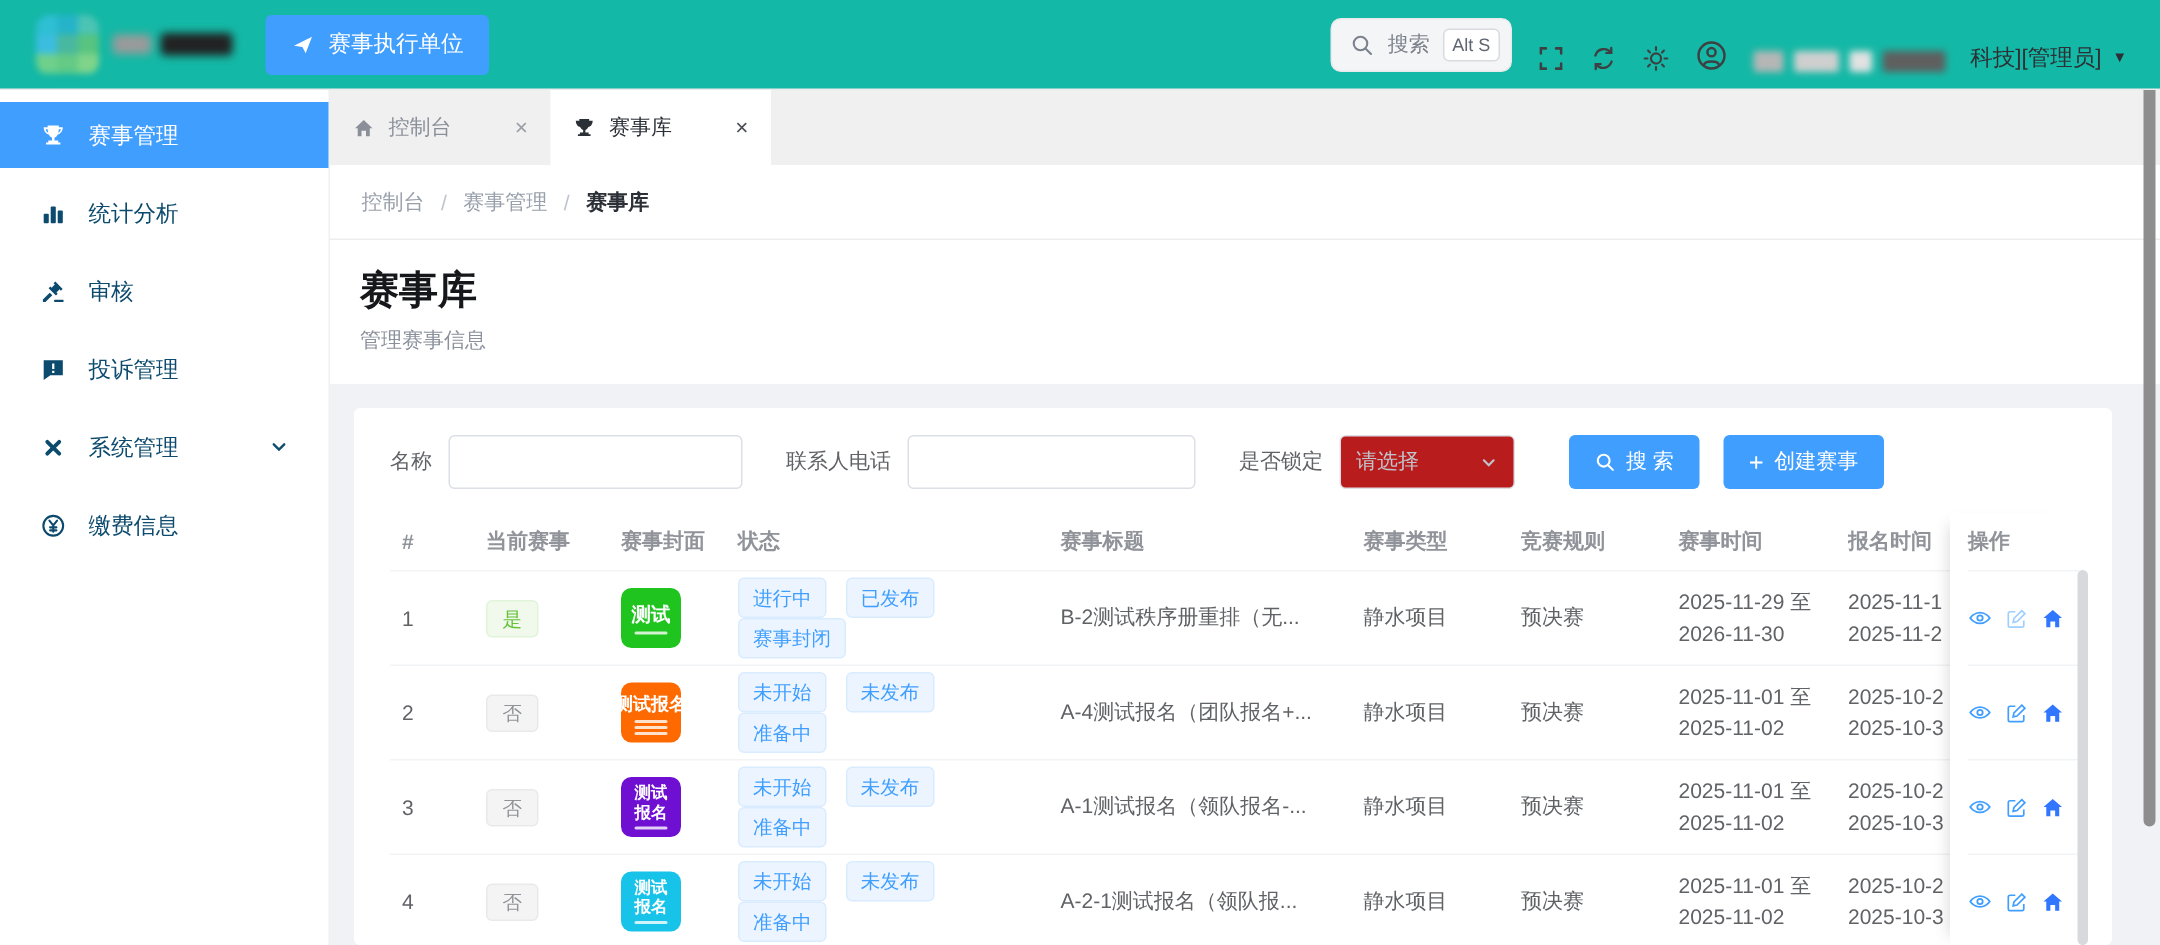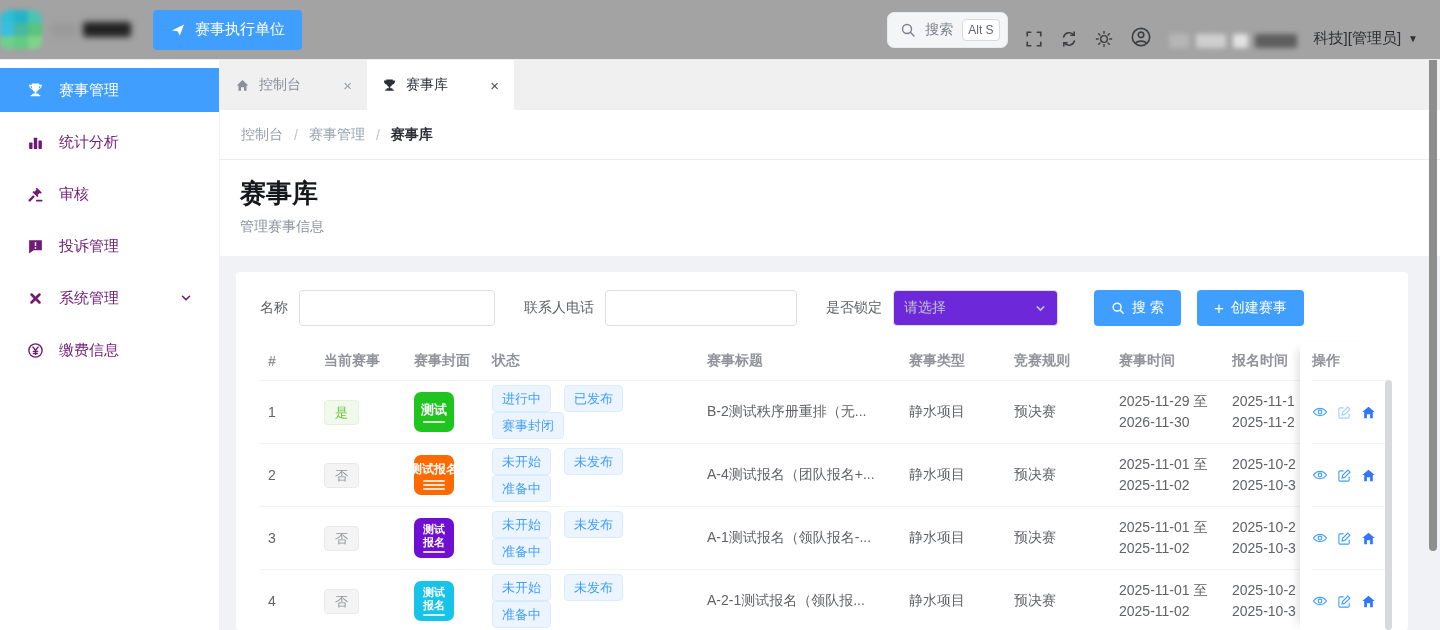--- a/index.html
+++ b/index.html
@@ -1,21 +1,21 @@
 <!DOCTYPE html>
 <html><head>
 <meta charset="utf-8">
 <style>
   * { margin:0; padding:0; box-sizing:border-box; }
   html,body { width:1440px; height:630px; overflow:hidden; }
   body { font-family:"Liberation Sans","DejaVu Sans",sans-serif; font-size:14px; color:#303133; background:#f0f2f5; }
   svg { display:block; }
 
   
-  .topbar { height:60px; background:#a3a3a3; border-bottom:1px solid #ececec; display:flex; align-items:center; padding:0 22px 0 0; position:relative; z-index:5; }
+  .topbar { height:60px; background:#14b8a6; border-bottom:1px solid #ececec; display:flex; align-items:center; padding:0 22px 0 24px; position:relative; z-index:5; }
   .logo { display:flex; align-items:center; gap:9px; }
   .logo-mosaic { width:42px; height:40px; border-radius:9px; overflow:hidden; display:grid;
     grid-template-columns:1fr 1fr 1fr; grid-template-rows:1fr 1fr 1fr; filter:blur(2px); }
   .logo-mosaic i:nth-child(1){background:#2fbfd4}.logo-mosaic i:nth-child(2){background:#25b3c9}.logo-mosaic i:nth-child(3){background:#4cc4b4}
   .logo-mosaic i:nth-child(4){background:#3bbde0}.logo-mosaic i:nth-child(5){background:#49b8a0}.logo-mosaic i:nth-child(6){background:#57c47f}
   .logo-mosaic i:nth-child(7){background:#6fd08b}.logo-mosaic i:nth-child(8){background:#64ca85}.logo-mosaic i:nth-child(9){background:#7fd489}
   .logo-blur { display:flex; align-items:center; gap:6px; filter:blur(3px); }
   .logo-blur i { display:block; border-radius:3px; }
   .logo-blur i:nth-child(1){width:26px;height:13px;background:#9a9a9a}
   .logo-blur i:nth-child(2){width:48px;height:15px;background:#222}
@@ -33,21 +33,21 @@
   .user-blur i:nth-child(1){width:20px;background:#b6b6b6}
   .user-blur i:nth-child(2){width:30px;background:#cfcfcf}
   .user-blur i:nth-child(3){width:15px;background:#e2e2e2}
   .user-blur i:nth-child(4){width:42px;background:#5f5f5f}
   .user-name { font-size:15px; color:#2c2f33; display:flex; align-items:center; gap:7px; cursor:pointer; }
   .caret { font-size:10px; color:#2c2f33; }
 
   
   .main { display:flex; height:570px; }
   .sidebar { width:220px; background:#fff; border-right:1px solid #f0f0f0; padding-top:8px; flex:none; }
-  .side-item { height:44px; display:flex; align-items:center; gap:15px; padding:0 26px; margin-bottom:8px; color:#701a75; cursor:pointer; font-size:15px; }
+  .side-item { height:44px; display:flex; align-items:center; gap:15px; padding:0 26px; margin-bottom:8px; color:#0c4a6e; cursor:pointer; font-size:15px; }
   .side-item .sicon { width:18px; display:flex; justify-content:center; }
   .side-item.active { background:#409eff; color:#fff; }
   .side-item .chev { margin-left:auto; }
 
   .content { flex:1; display:flex; flex-direction:column; min-width:0; }
 
   .tabbar { height:50px; background:#f0f0f0; display:flex; flex:none; }
   .tab { width:147px; display:flex; align-items:center; gap:9px; padding:0 15px; color:#8a8f99; cursor:pointer; }
   .tab.active { background:#fff; color:#2b2f36; }
   .tab .tclose { margin-left:auto; font-size:15px; color:#9aa0a6; cursor:pointer; line-height:1; }
@@ -64,21 +64,21 @@
 
   .bodywrap { flex:1; background:#f0f2f5; padding:16px 32px 0 16px; min-height:0; }
   .card { background:#fff; border-radius:4px; height:100%; position:relative; overflow:hidden; padding:18px 24px 0; }
 
   
   .filters { display:flex; }
   .f-group { display:flex; align-items:center; margin-right:29px; }
   .f-label { color:#606266; margin-right:11px; white-space:nowrap; }
   .f-input { width:196px; height:36px; border:1px solid #dcdfe6; border-radius:4px; background:#fff; outline:none; padding:0 10px; font-size:14px; }
   .f-input.phone { width:192px; }
-  .f-select { width:165px; height:36px; border:1px solid #dcdfe6; border-radius:4px; background:#6d28d9; display:flex; align-items:center;
+  .f-select { width:117px; height:36px; border:1px solid #dcdfe6; border-radius:4px; background:#b91c1c; display:flex; align-items:center;
     justify-content:space-between; padding:0 10px; color:#c0c4cc; cursor:pointer; }
   .btn { height:36px; border:none; border-radius:4px; background:#409eff; color:#fff; display:flex; align-items:center; gap:7px;
     padding:0 17px; font-size:14px; cursor:pointer; white-space:nowrap; }
   .btn.search { margin-left:7px; }
   .btn.create { margin-left:16px; }
   .plus { font-size:17px; line-height:1; }
 
   
   .table { margin-top:16px; position:relative; }
   .thead, .trow { display:flex; align-items:center; padding-left:8px; }

